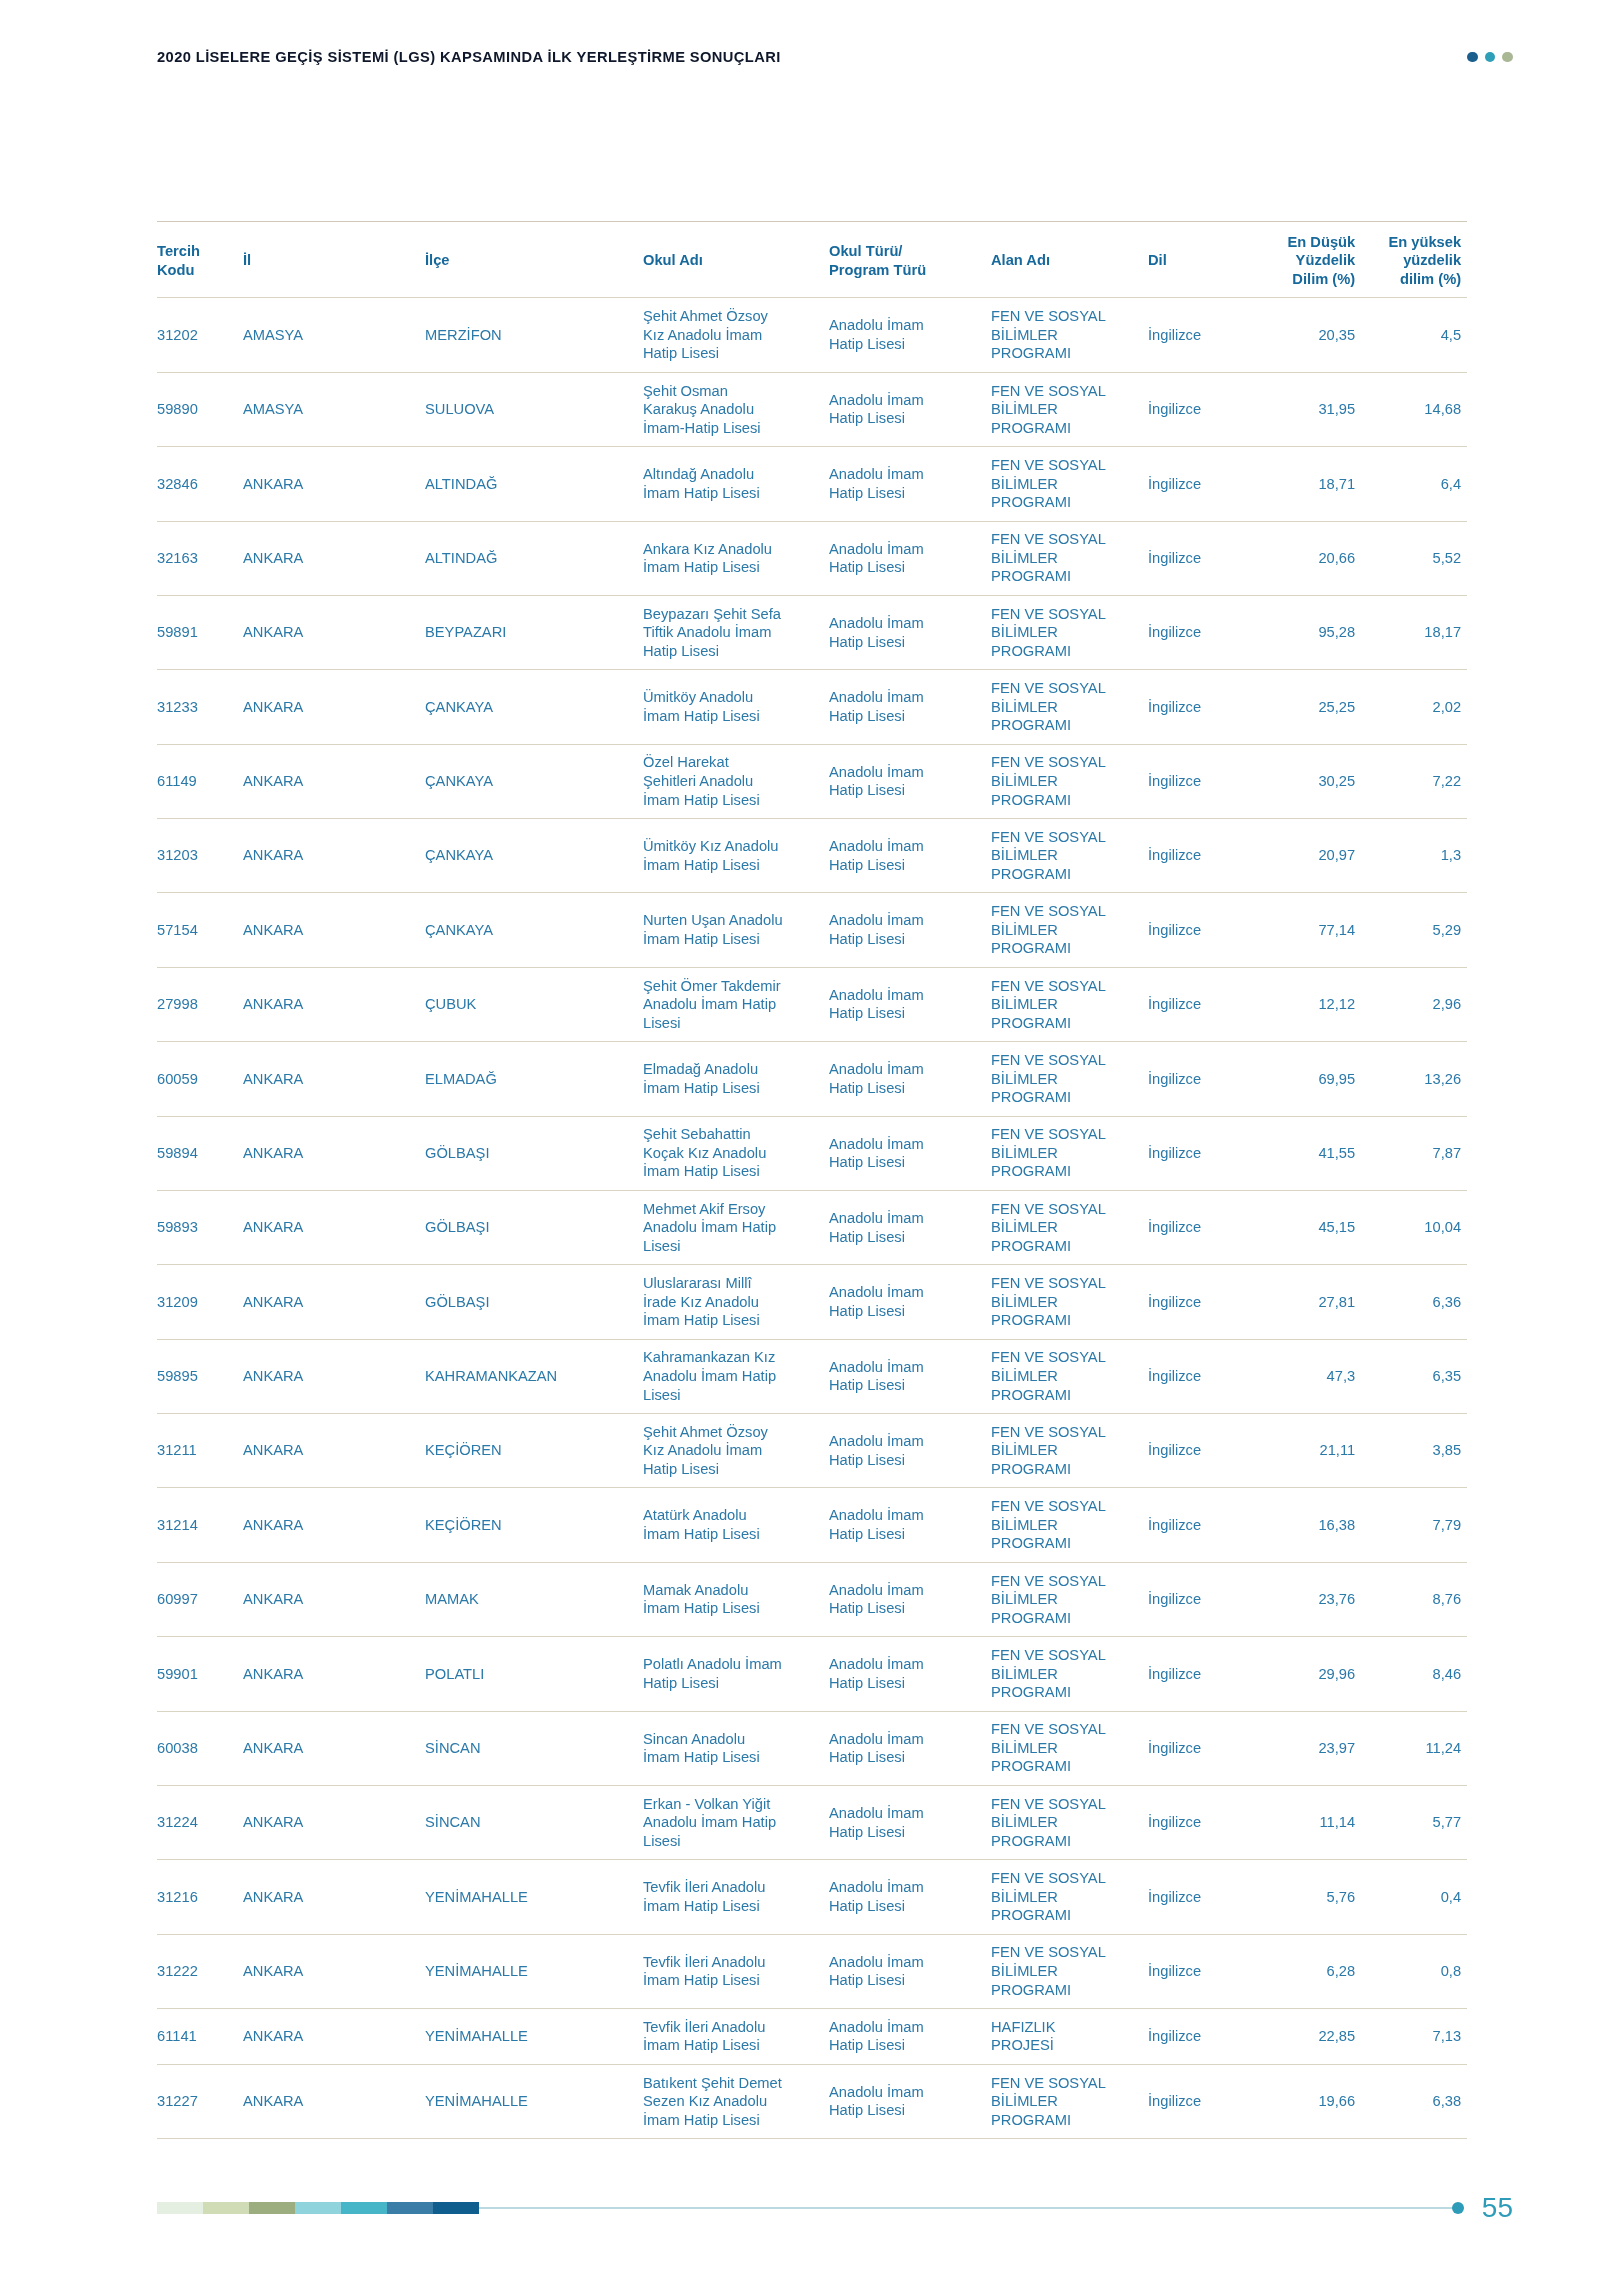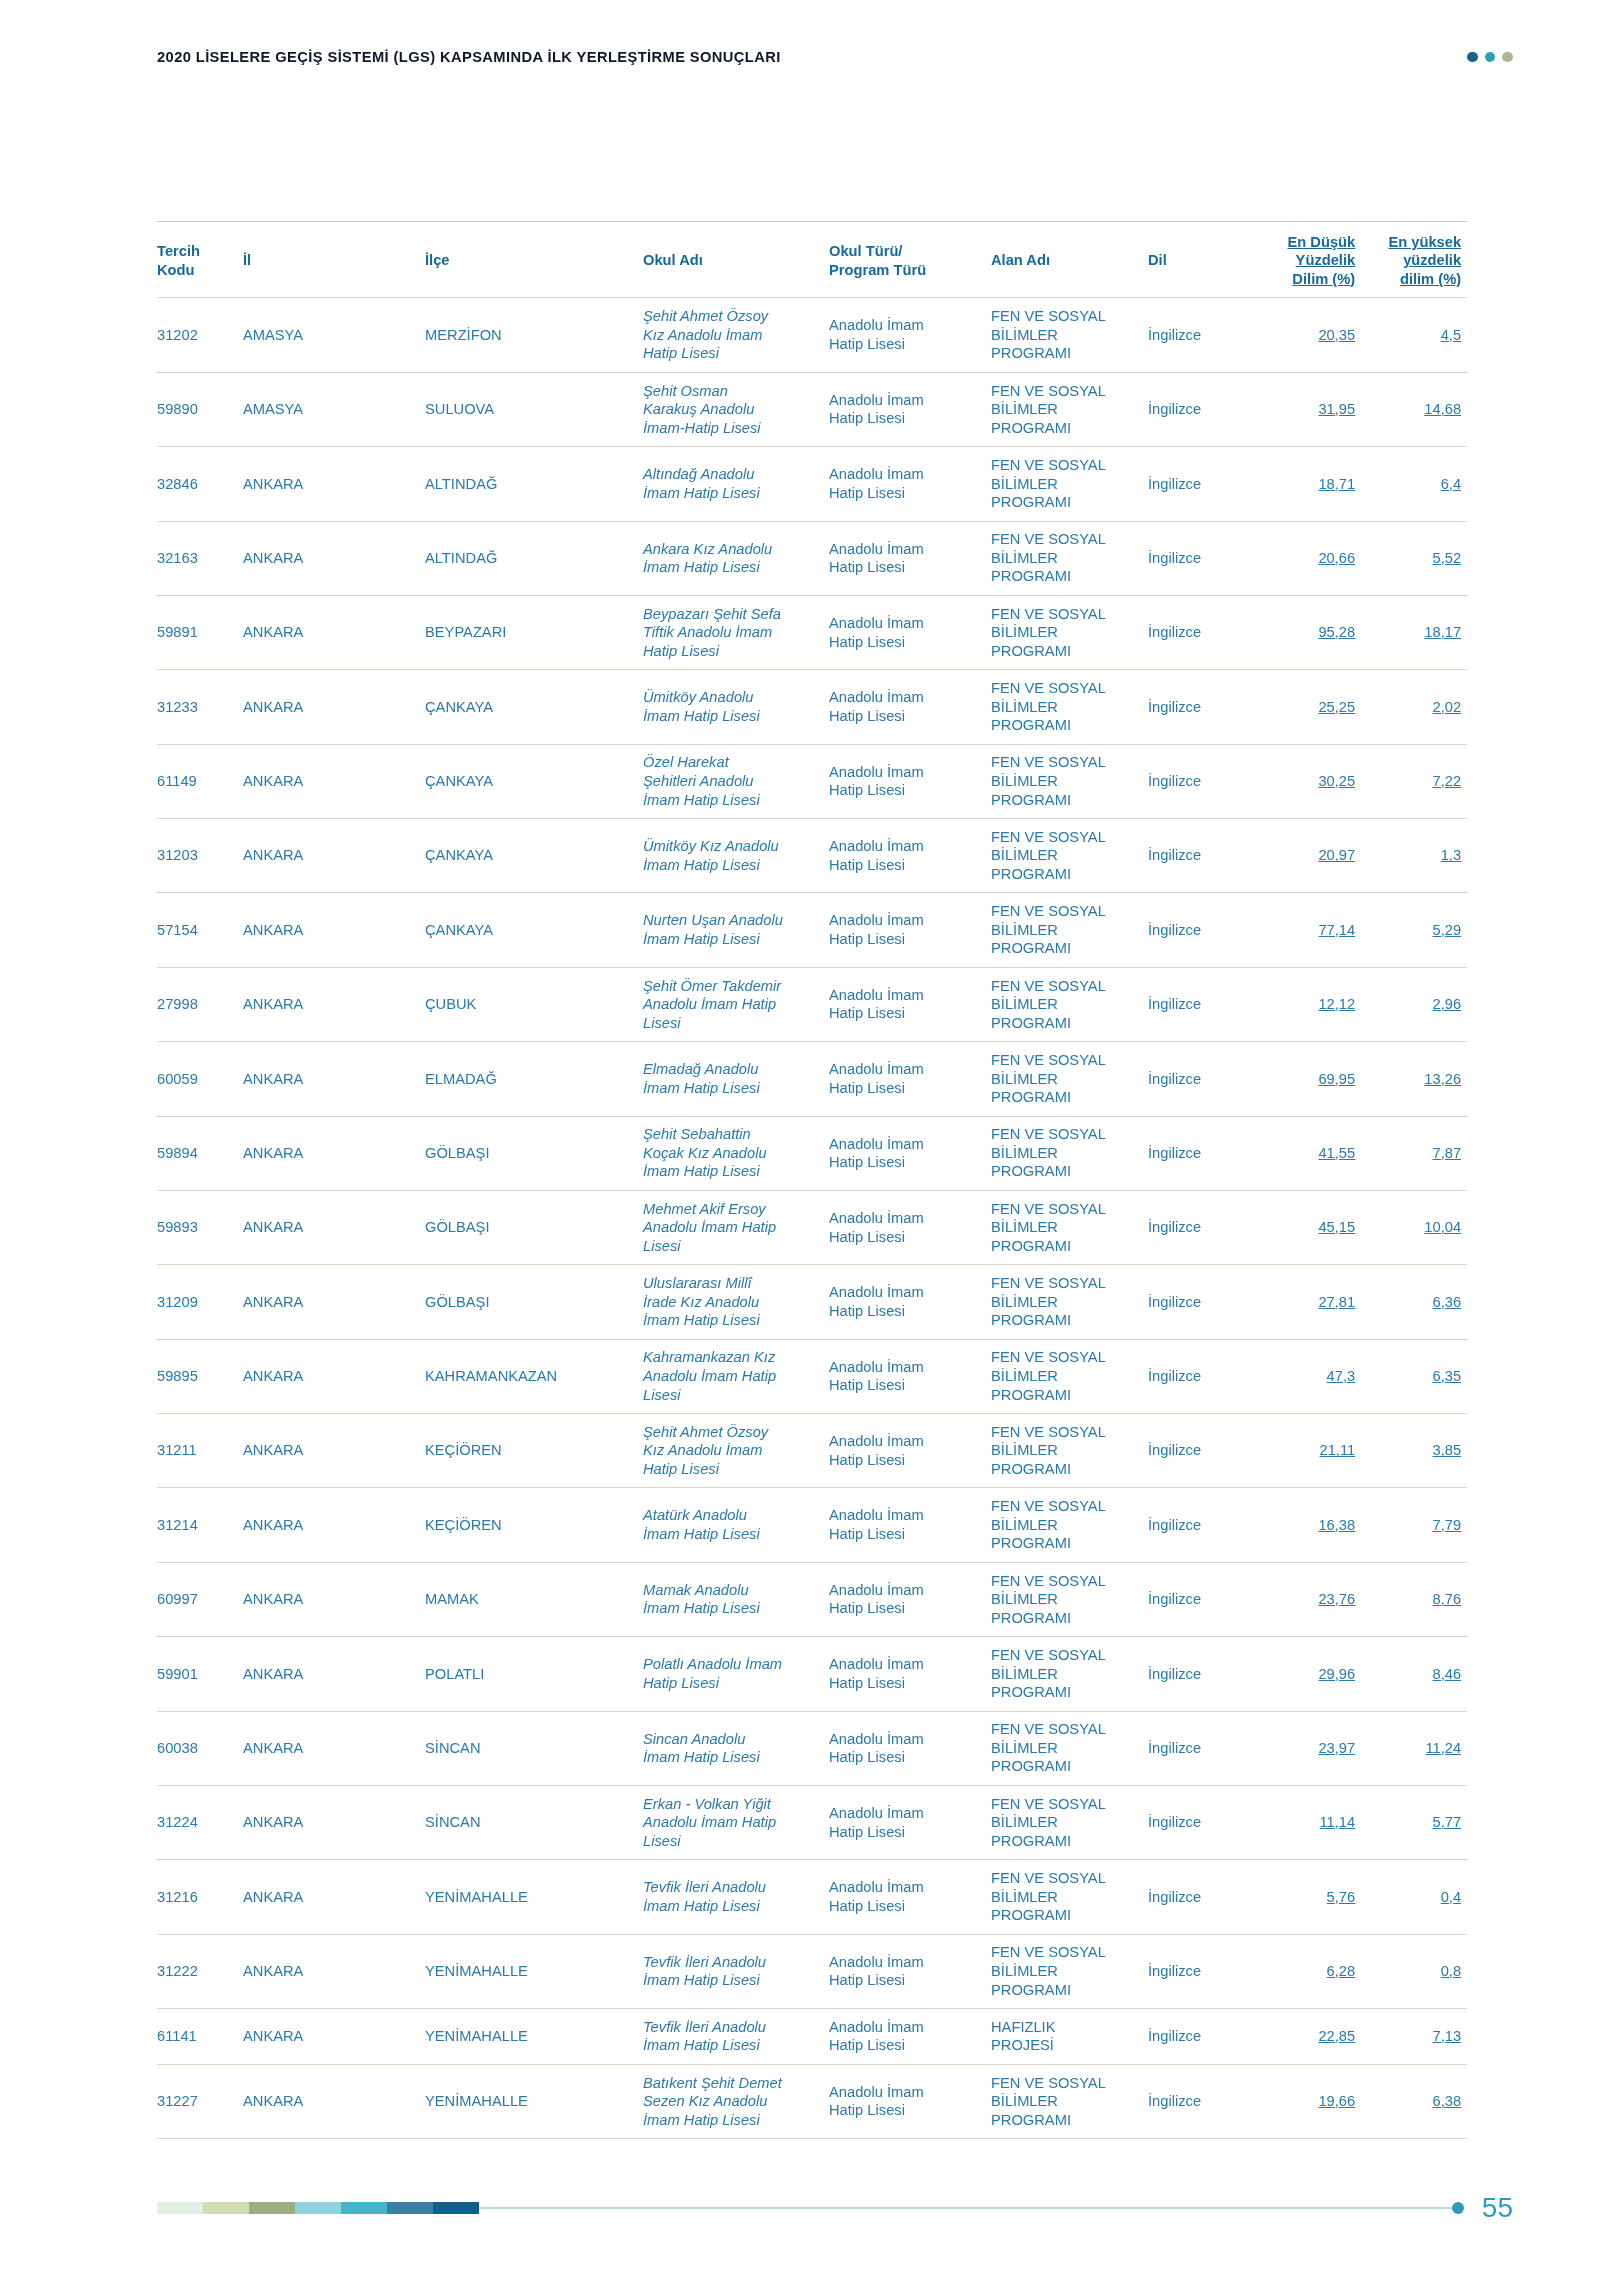--- a/index.html
+++ b/index.html
@@ -30,22 +30,22 @@
     text-align:left; vertical-align:middle;
     padding:10.8px 0 8.8px 0;
     white-space:pre-line; line-height:18.6px;
   }
   tbody td {
     border-bottom:1px solid #dad4c2;
     color:#2b79a9; font-size:14.7px; line-height:18.6px;
     vertical-align:middle; padding:8.8px 0;
     word-wrap:break-word;
   }
-  th.num, td.num { text-align:right;text-decoration:underline; }
-  td.okul { padding-right:44px;font-style:italic; }
+  th.num, td.num { text-align:right; }
+  td.okul { padding-right:44px; }
   td.turu { padding-right:57px; }
   td.alan { padding-right:39px; }
   th.alan-h { padding-right:39px; }
   td.dusuk, th.dusuk { padding-right:8.8px; }
   td.yuksek, th.yuksek { padding-right:5.9px; }
 
   .footer {
     position:absolute; top:2194px; left:157px; right:108px;
     display:flex; align-items:center;
   }

